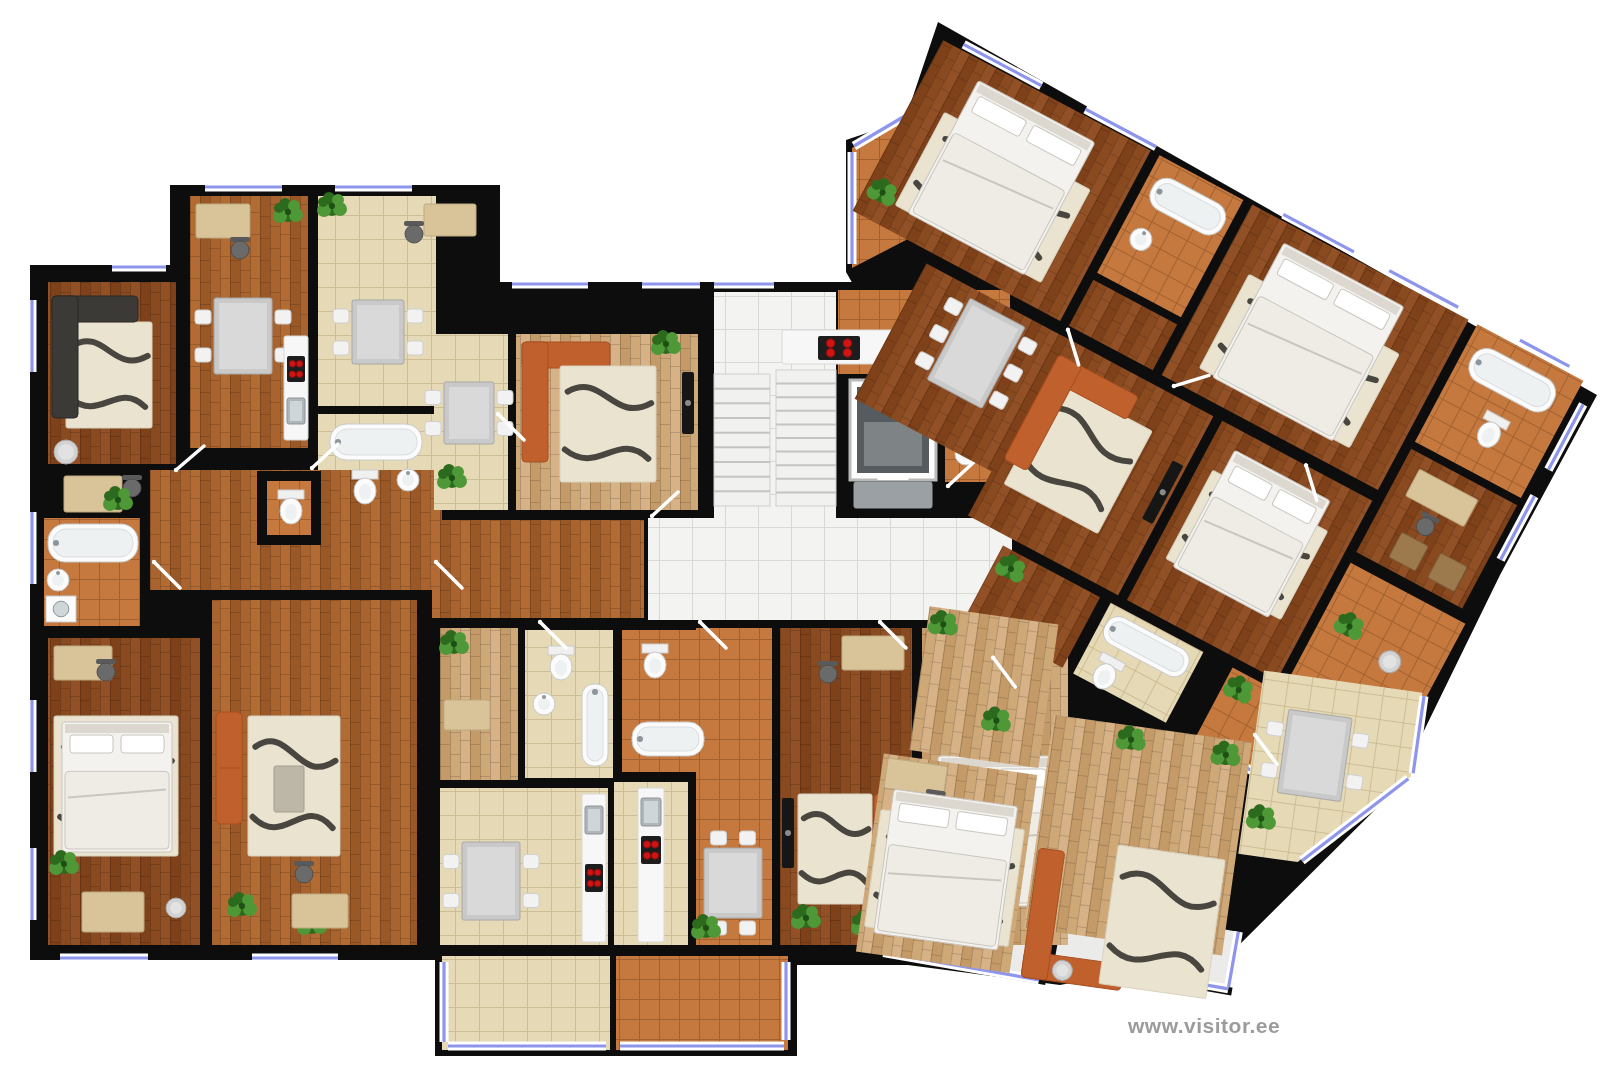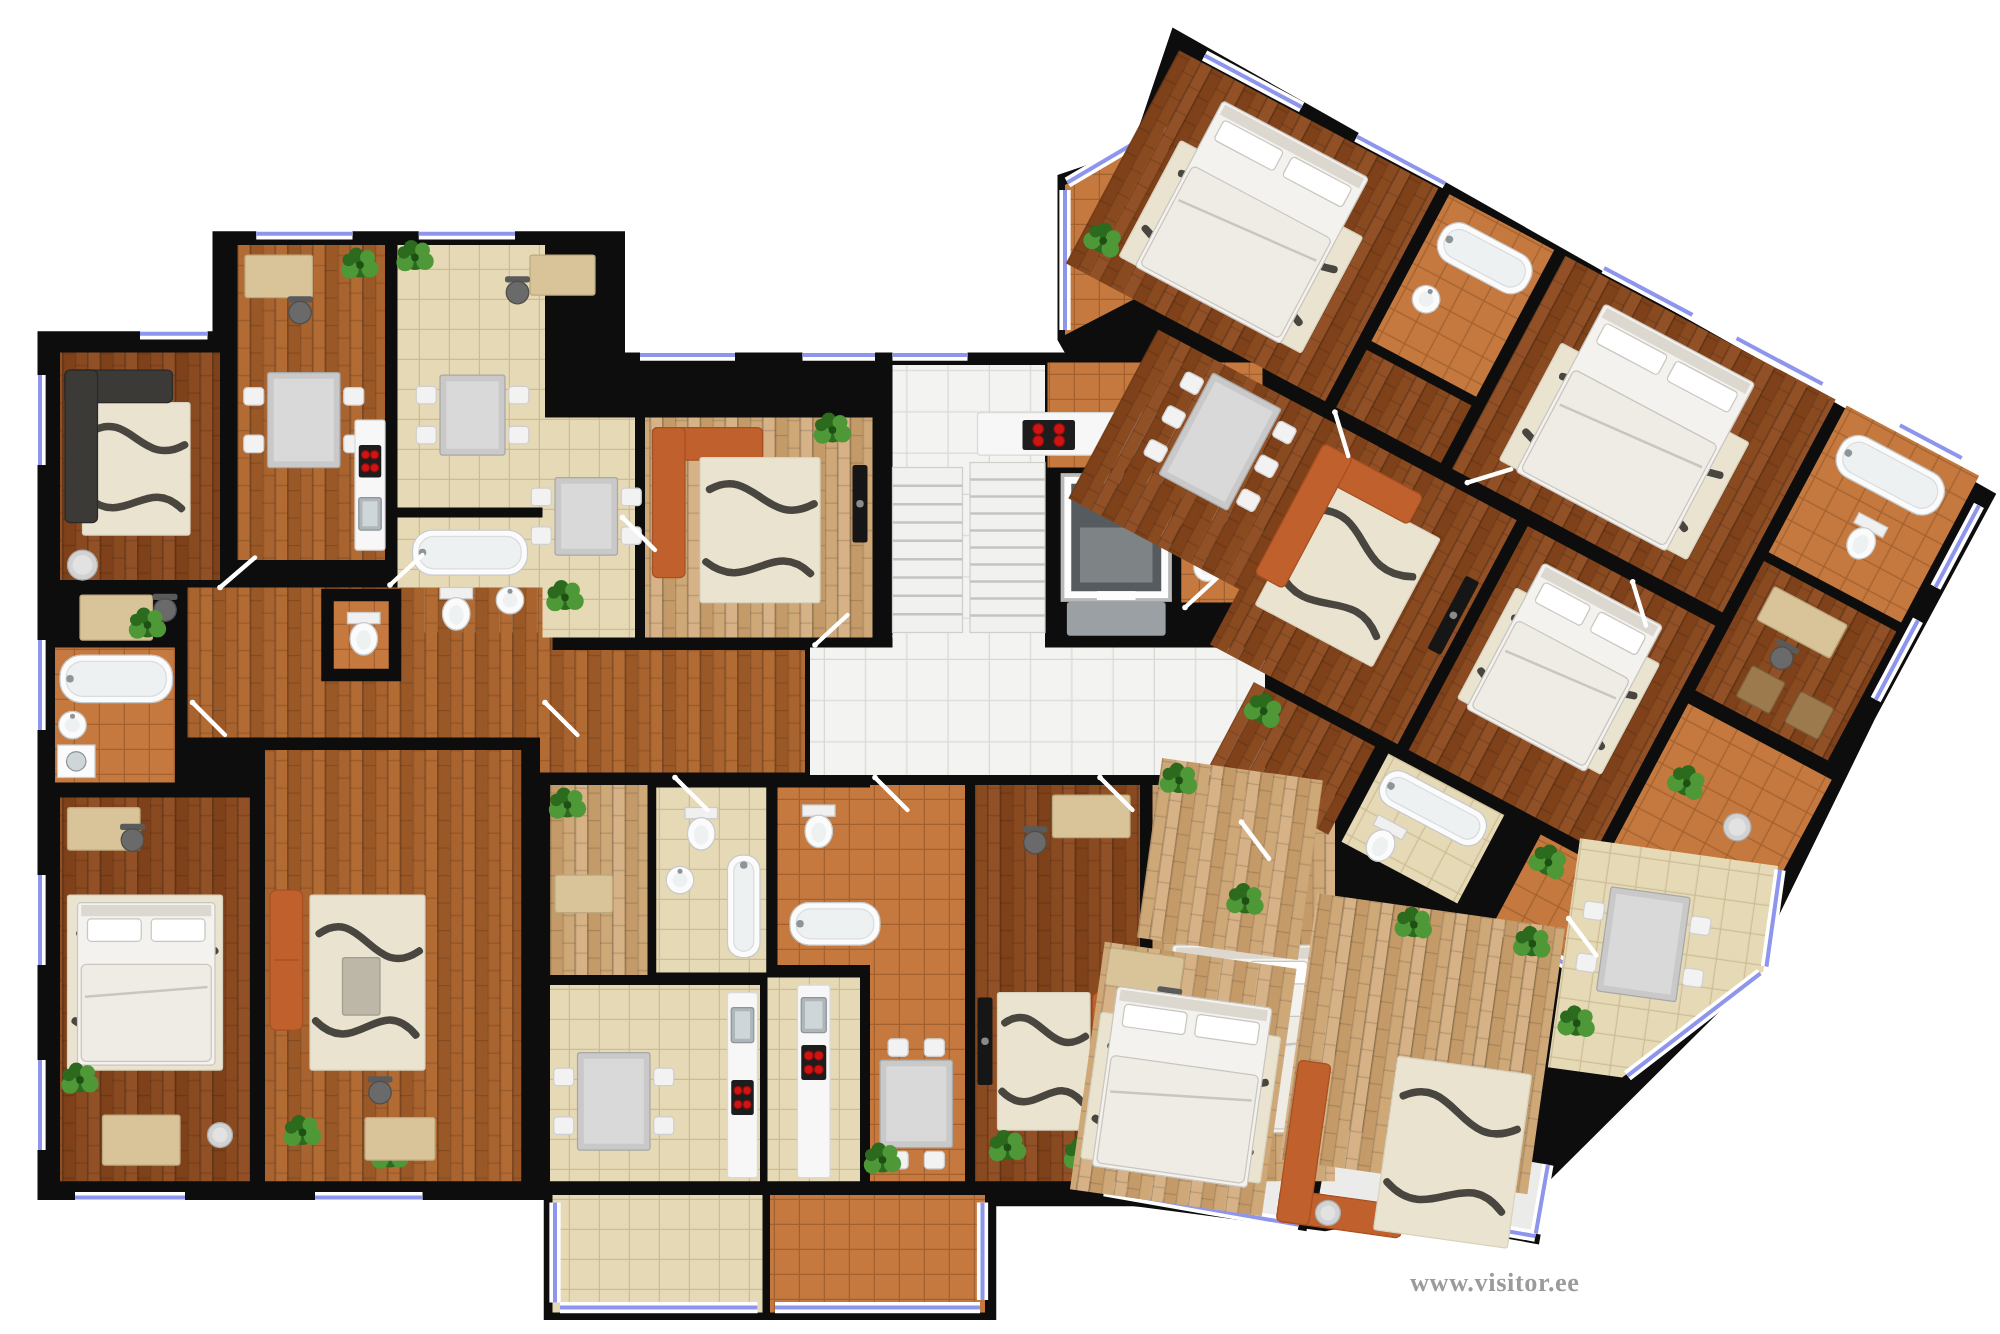--- a/index.html
+++ b/index.html
@@ -1,20 +1,20 @@
 <!DOCTYPE html>
 <html><head>
 <meta charset="utf-8">
 <style>
   html,body{margin:0;padding:0;background:#ffffff;}
   .stage{position:relative;width:1600px;height:1067px;background:#ffffff;overflow:hidden;
          font-family:"Liberation Sans", sans-serif;}
   .plan-svg{position:absolute;left:0;top:0;width:1600px;height:1067px;display:block;}
   .watermark{position:absolute;left:1128px;top:1014px;font-size:21px;font-weight:bold;
-             letter-spacing:.5px;color:#9b9b9b;font-family:Liberation Serif, serif;}
+             letter-spacing:.5px;color:#9b9b9b;font-family:Liberation Sans, sans-serif;}
 </style>
 </head>
 <body>
 
 <div class="stage">
   <svg class="plan-svg" xmlns="http://www.w3.org/2000/svg" viewBox="0 0 1600 1067">
       <defs>
         <pattern id="p-woodDark" width="30" height="22" patternUnits="userSpaceOnUse">
           <rect x="0" y="0" width="10" height="22" fill="#8a4a20"></rect>
           <rect x="10" y="0" width="10" height="22" fill="#925026"></rect>

